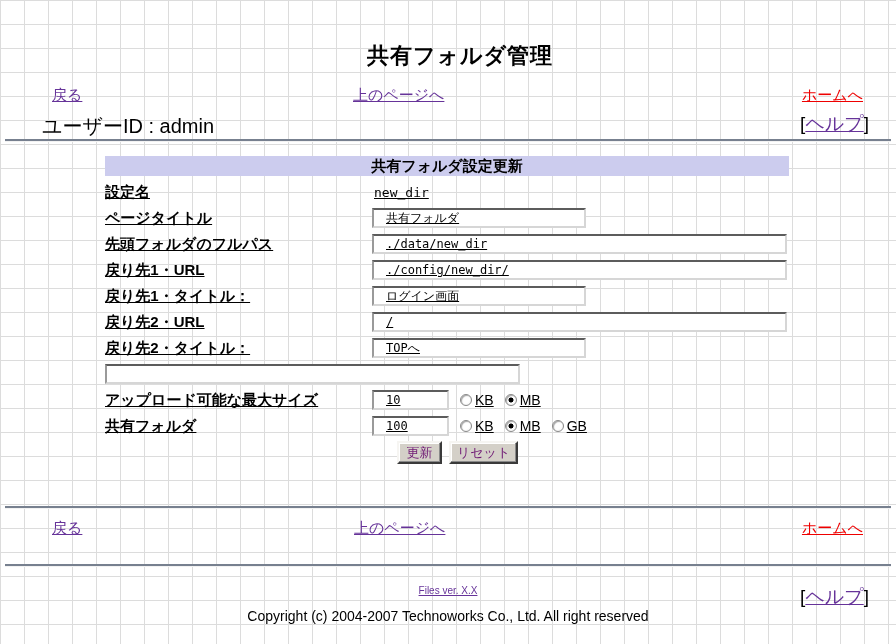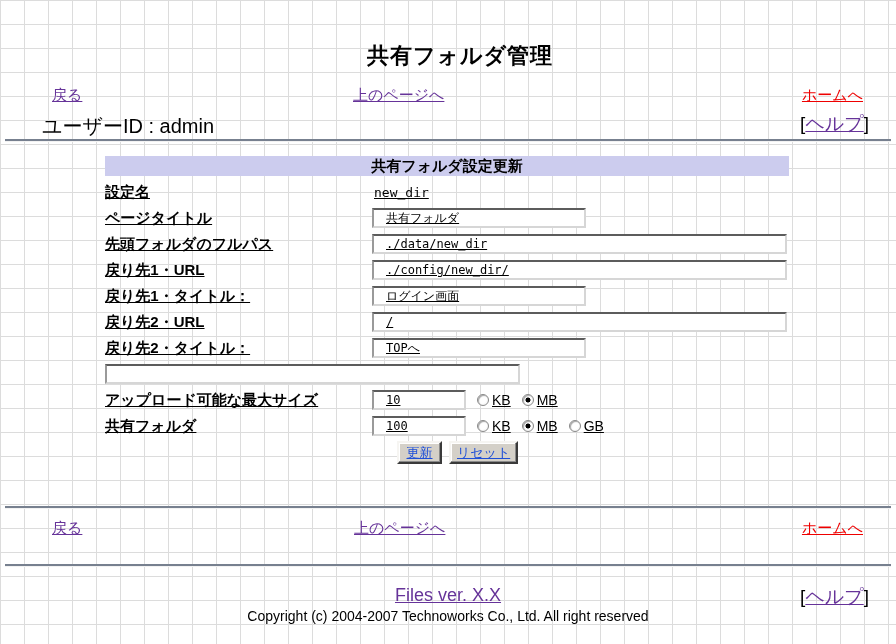--- a/index.html
+++ b/index.html
@@ -59,21 +59,21 @@
   .ffield{display:flex;align-items:center;flex:none;}
 
   .ti{
     box-sizing:border-box;height:20px;margin:0;padding:1px 12px;
     background:#fff;
     border:2px solid;border-color:#5c5c5c #d6d6d6 #d6d6d6 #9a9a9a;
     font-family:"DejaVu Sans Mono",monospace;font-size:12px;color:#000;
   }
   .ti.long{width:415px;}
   .ti.medium{width:214px;}
-  .ti.small{width:94px;}
+  .ti.small{width:77px;}
   .ti.tiny{width:45px;}
   .fvalue{
     font-family:"DejaVu Sans Mono",monospace;font-size:13px;padding-left:2px;
   }
   .wh-label{font-size:14px;margin-left:12px;margin-right:6px;white-space:nowrap;}
 
   .rgroup{display:flex;align-items:center;margin-left:11px;}
   .radio{
     appearance:none;-webkit-appearance:none;
     width:12px;height:12px;margin:0 3px 0 0;border-radius:50%;
@@ -81,28 +81,28 @@
     box-shadow:inset 1px 1px 1px rgba(0,0,0,.35), inset -1px -1px 0 #f8f8f8;
   }
   .radio:checked{
     background:radial-gradient(circle at 50% 50%, #000 0 2.2px, #fff 2.8px);
   }
   .rlabel{font-size:14px;white-space:nowrap;}
 
   .btnrow{margin-left:292px;margin-top:2px;display:flex;gap:7px;}
   .btn{
     box-sizing:border-box;height:23px;min-width:45px;padding:1px 6px 2px 6px;
-    background:#d4d0c8;color:#1d4ed8;font-size:13px;
+    background:#d4d0c8;color:#701a75;font-size:13px;
     font-family:"Liberation Sans","DejaVu Sans",sans-serif;
     border:2px solid;border-color:#f6f5f2 #3a3a3a #3a3a3a #f6f5f2;
     box-shadow:inset -1px -1px 0 #8a8a8a, inset 1px 1px 0 #fff;
-    cursor:pointer;white-space:nowrap;text-decoration:underline;
-  }
-
-  .version-row{position:absolute;top:585px;left:0;width:100%;text-align:center;font-size:18px;}
+    cursor:pointer;white-space:nowrap;
+  }
+
+  .version-row{position:absolute;top:585px;left:0;width:100%;text-align:center;font-size:10px;}
   .copyright{position:absolute;top:608px;left:0;width:100%;text-align:center;font-size:14px;}
 </style>
 </head>
 <body>
 
 <div class="page">
 
   <h1 class="title">共有フォルダ管理</h1>
 
   <a class="navlink lnk-purple nav-back-top">戻る</a>

